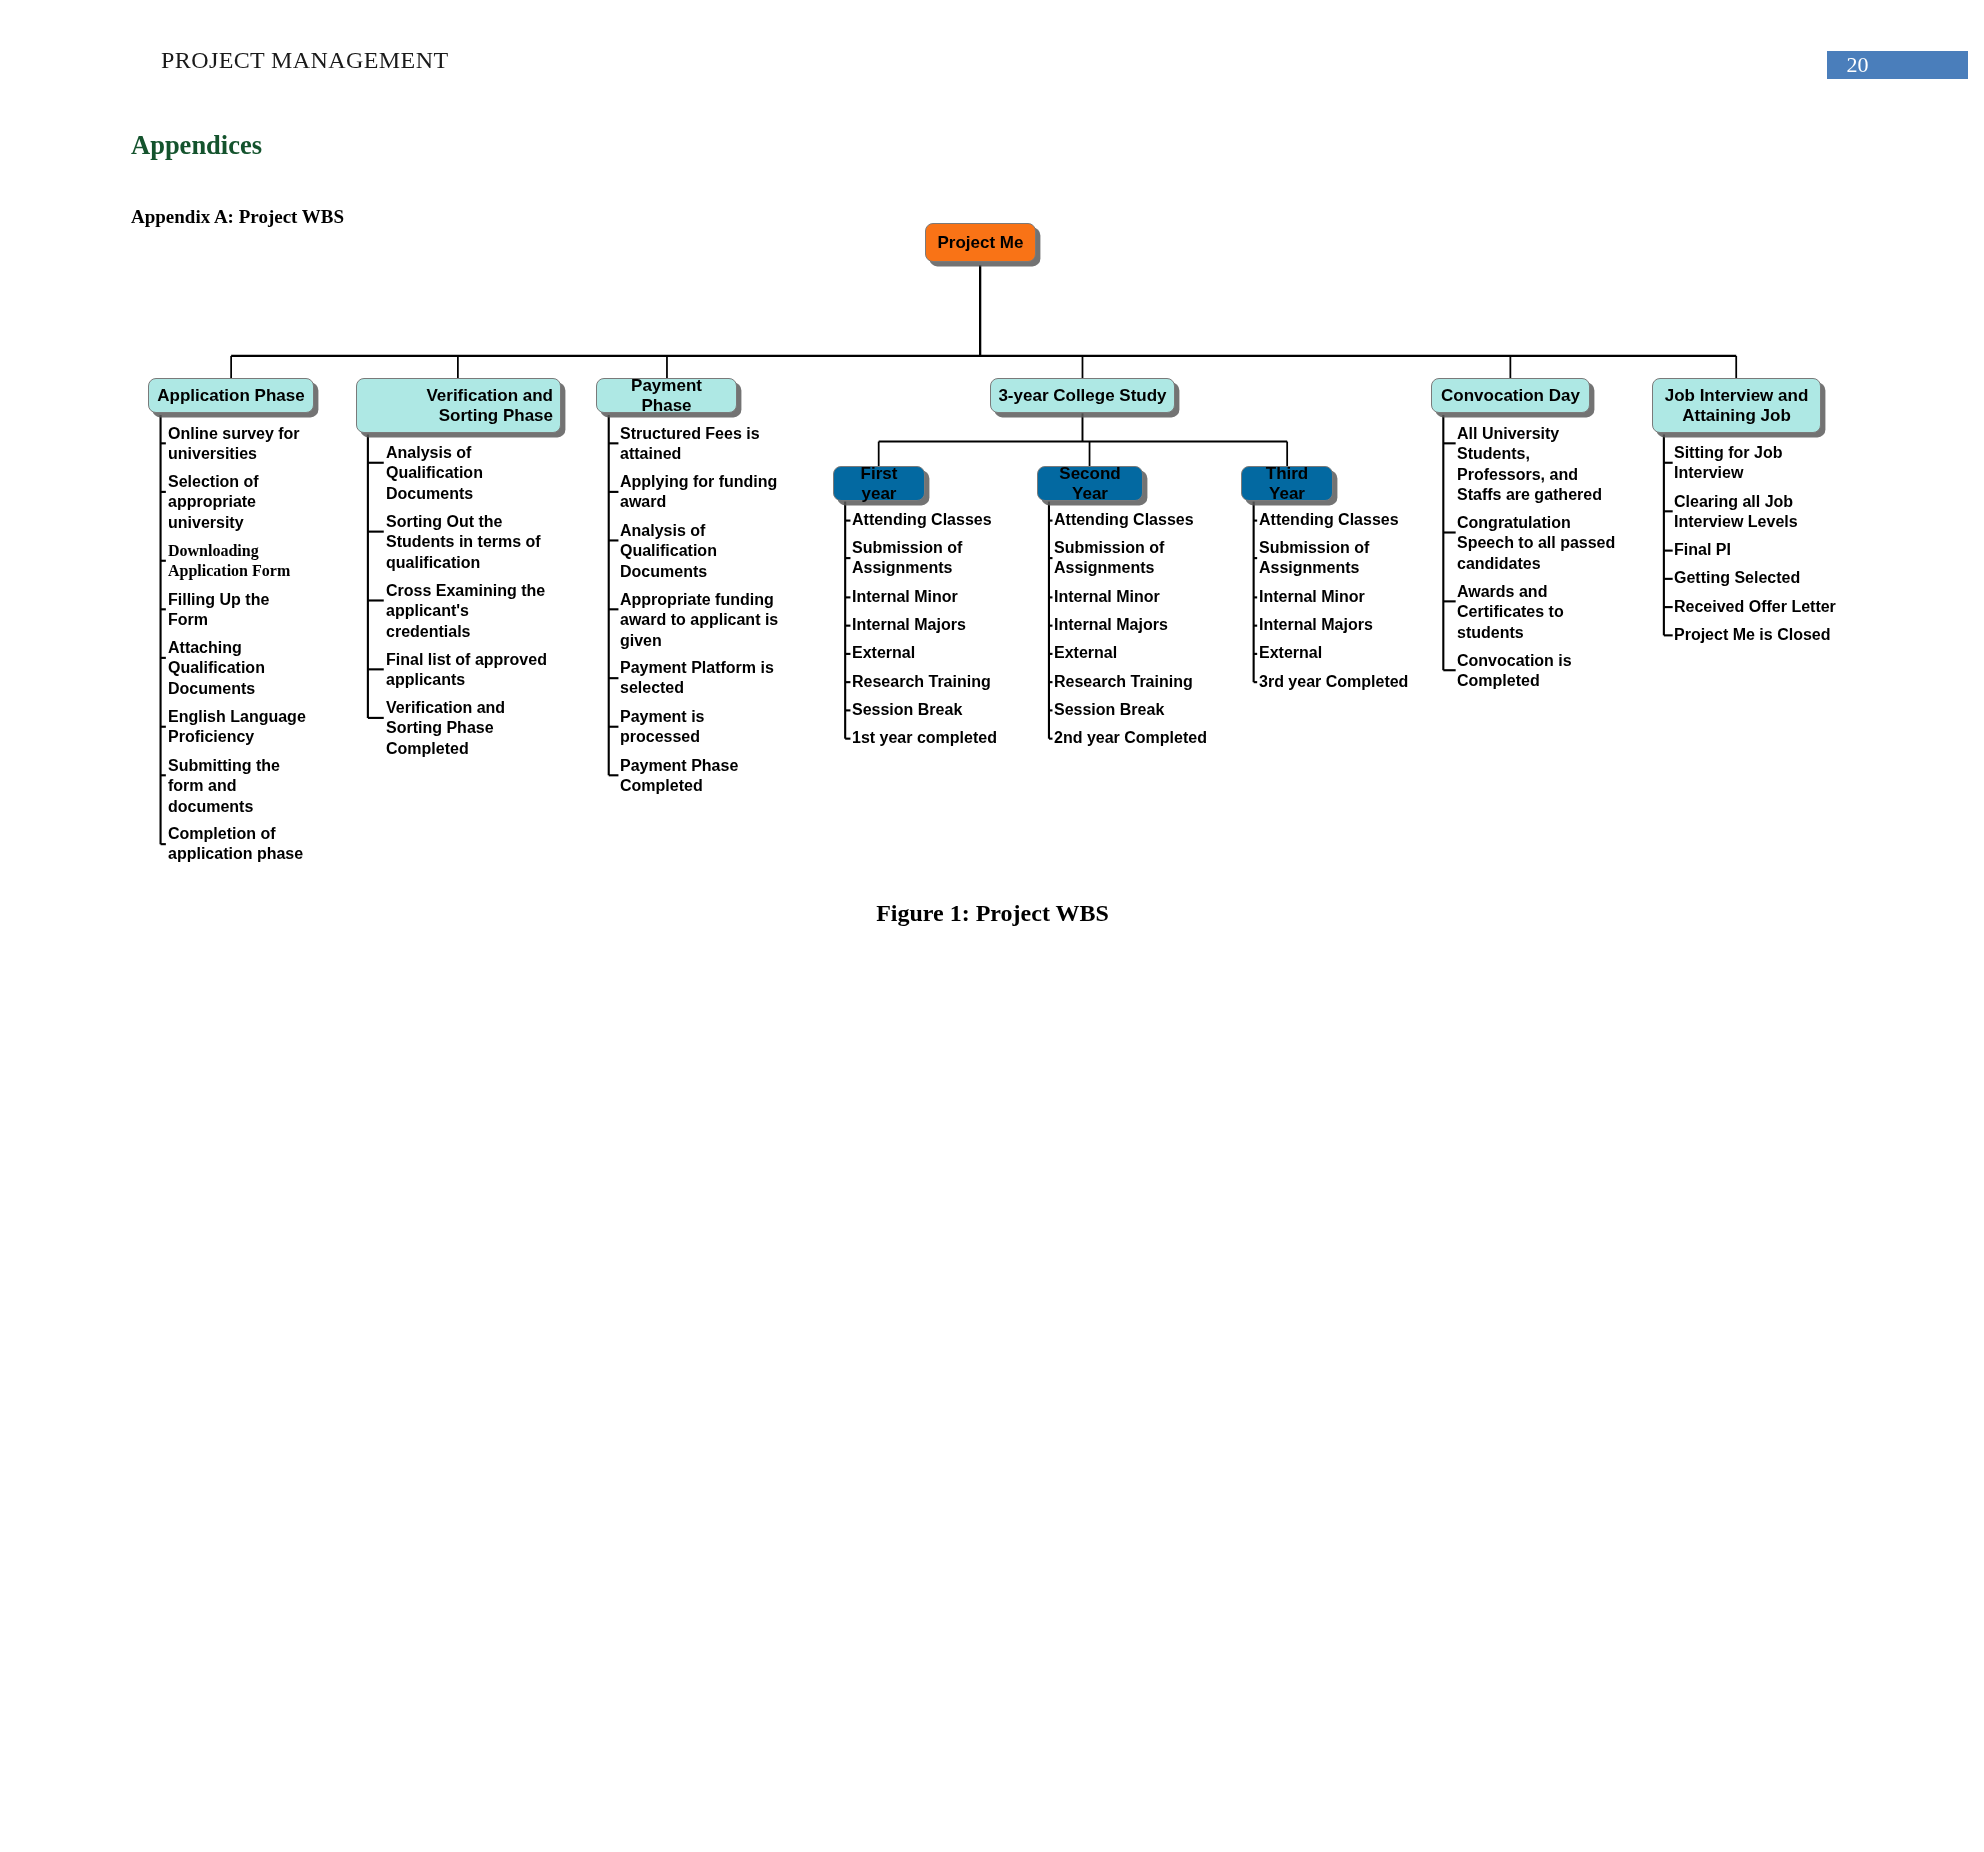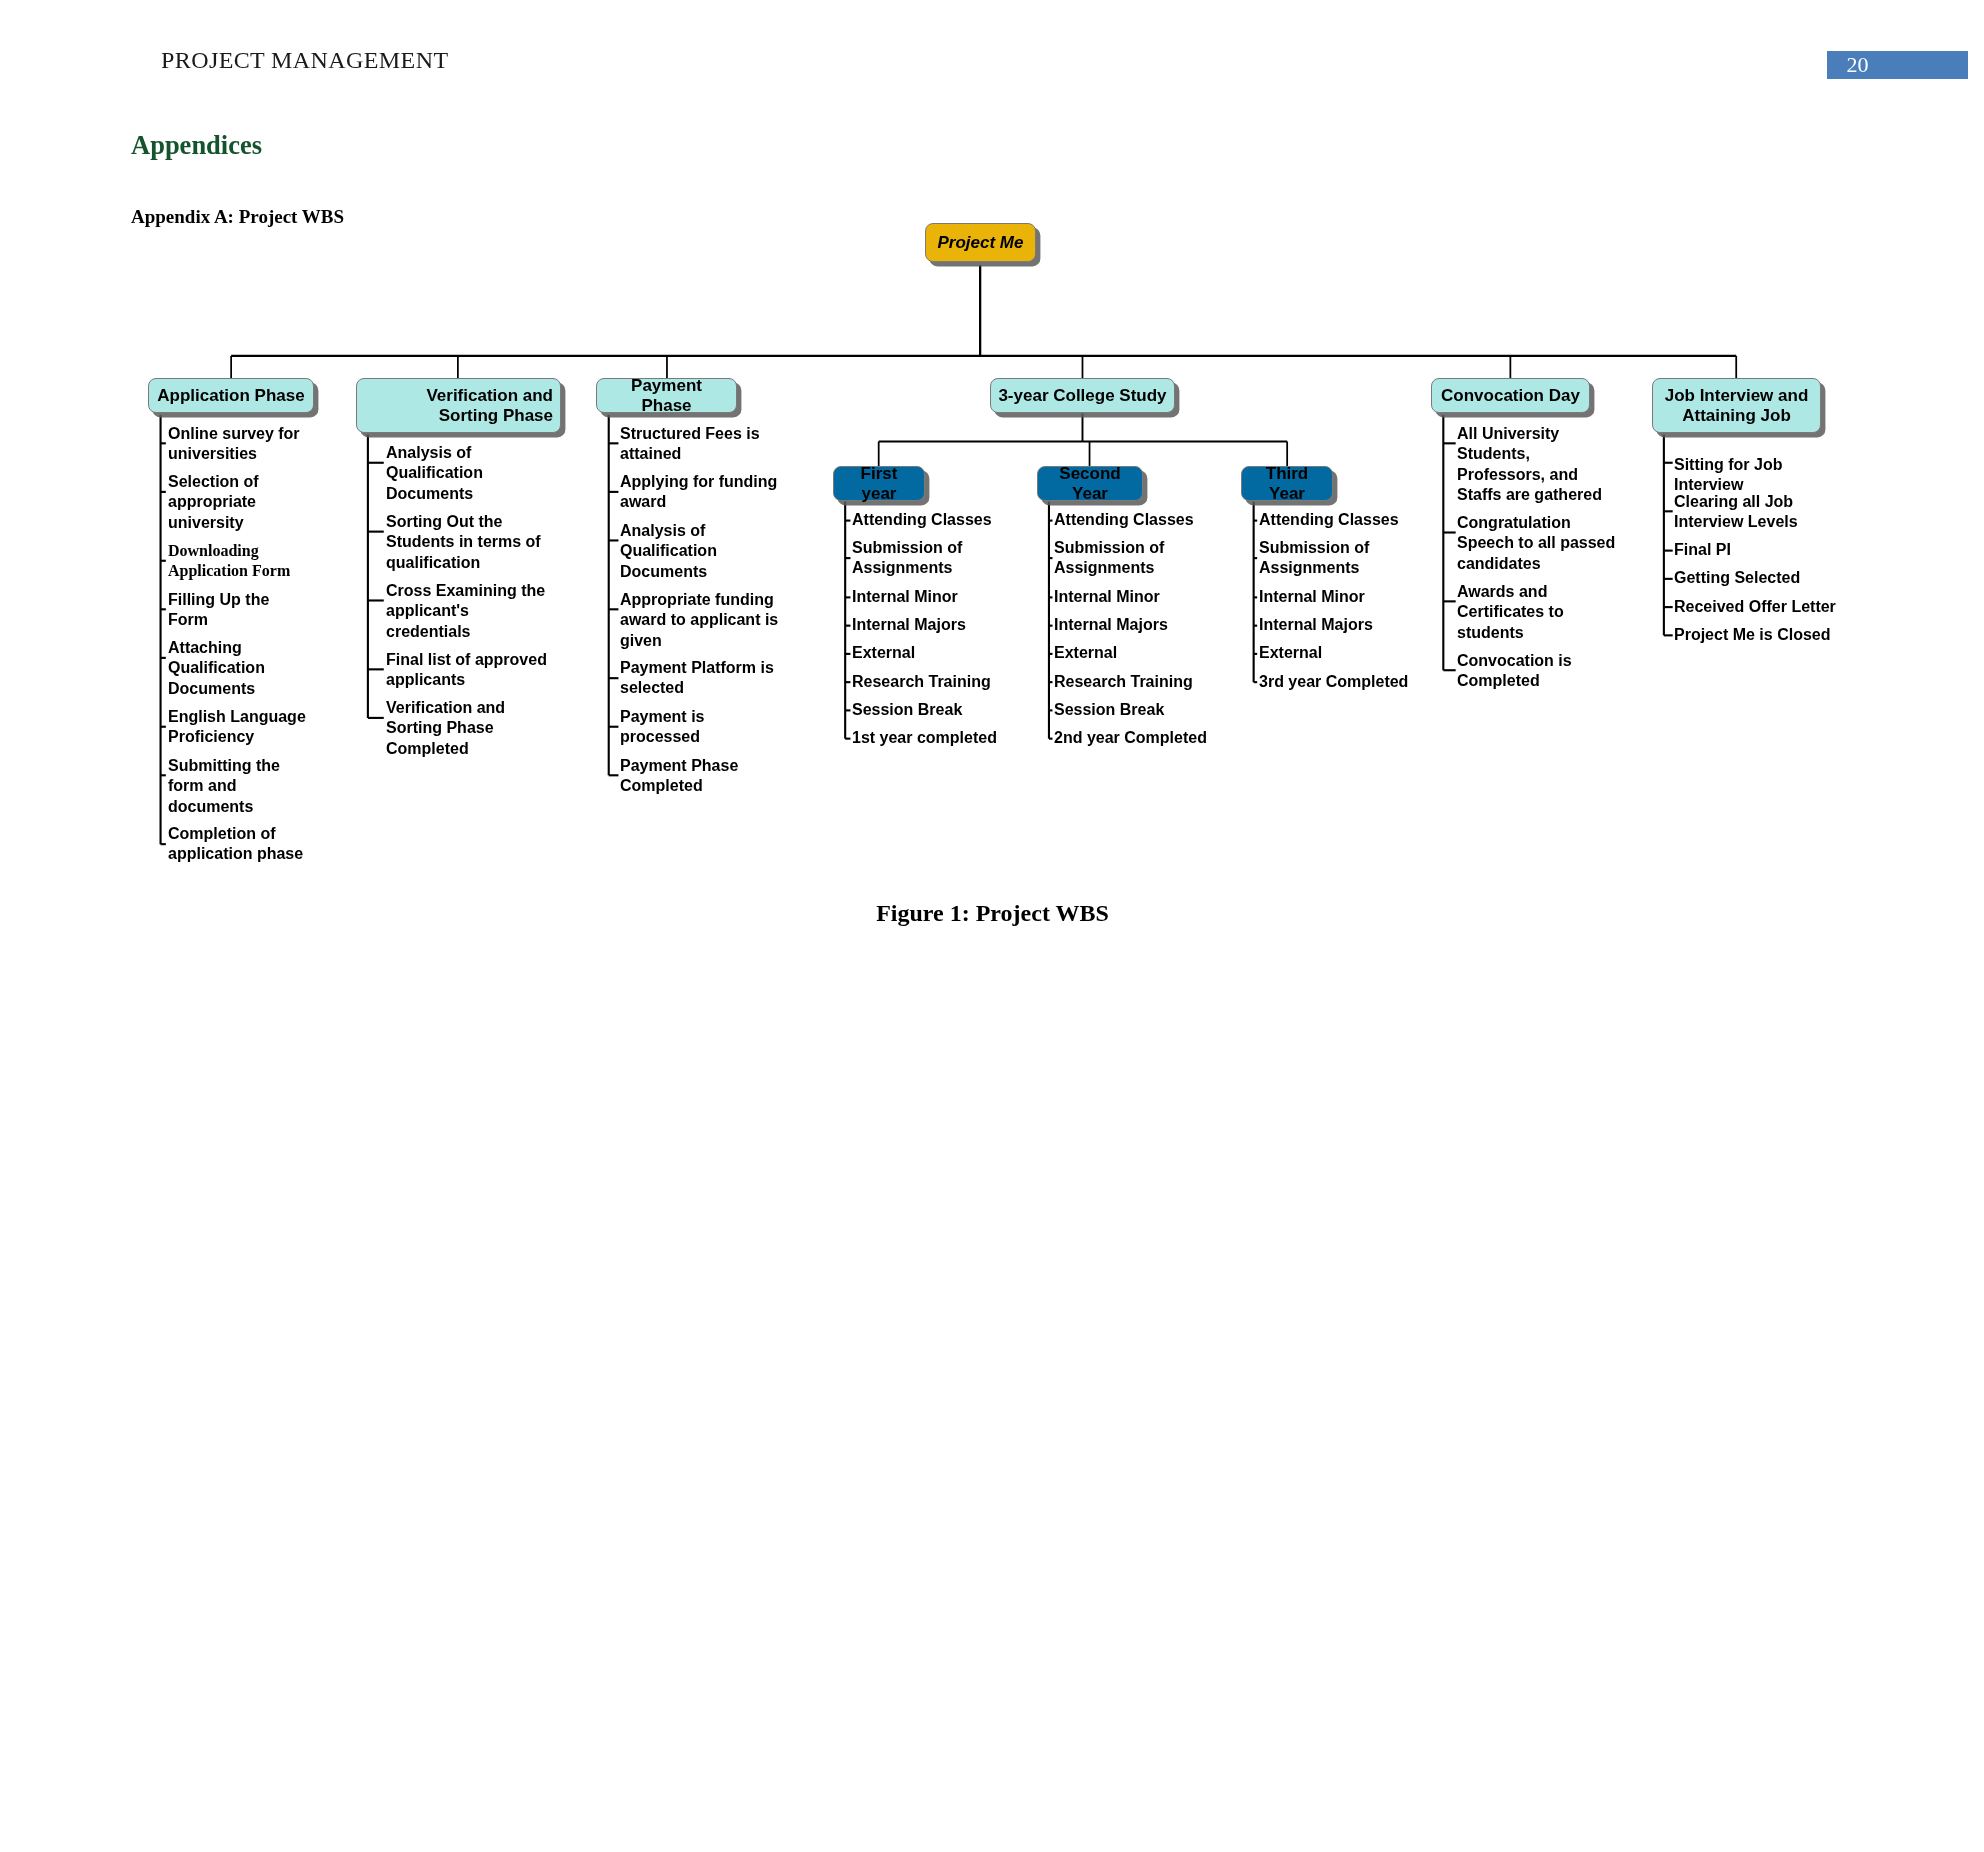--- a/index.html
+++ b/index.html
@@ -103,23 +103,22 @@
     color: #000000;
     display: flex;
     align-items: center;
     justify-content: center;
     text-align: center;
     line-height: 1.12;
     box-shadow: 4.4px 4.4px 0 0 rgba(90,90,90,0.85);
     z-index: 5;
   }
   .node-root {
-    background: #eab308;
+    background: #f97316;
     font-size: 17px;
-    font-style: italic;
   }
   .node-phase {
     background: #aee8e4;
     font-size: 17px;
   }
   .node-year {
     background: #0369a1;
     font-size: 17px;
   }
 
@@ -290,21 +289,21 @@
       <div class="node node-phase" style="left: 1431px; top: 113px; width: 159px; height: 35px;">
         <span style="padding: 0px 7px;">Convocation Day</span>
       </div>
       <div class="leaf" style="left: 1457px; top: 159px; width: 159px;">All University Students, Professors, and Staffs are gathered</div>
       <div class="leaf" style="left: 1457px; top: 248px; width: 159px;">Congratulation Speech to all passed candidates</div>
       <div class="leaf" style="left: 1457px; top: 317px; width: 159px;">Awards and Certificates to students</div>
       <div class="leaf" style="left: 1457px; top: 386px; width: 159px;">Convocation is Completed</div>
       <div class="node node-phase" style="left: 1652px; top: 113px; width: 169px; height: 55px;">
         <span style="padding: 0px 7px;">Job Interview and Attaining Job</span>
       </div>
-      <div class="leaf" style="left: 1674px; top: 178px; width: 176px; margin-top: 12px;">Sitting for Job Interview</div>
+      <div class="leaf" style="left: 1674px; top: 178px; width: 176px;">Sitting for Job Interview</div>
       <div class="leaf" style="left: 1674px; top: 227px; width: 176px;">Clearing all Job Interview Levels</div>
       <div class="leaf" style="left: 1674px; top: 275px; width: 176px;">Final PI</div>
       <div class="leaf" style="left: 1674px; top: 303px; width: 176px;">Getting Selected</div>
       <div class="leaf" style="left: 1674px; top: 332px; width: 176px;">Received Offer Letter</div>
       <div class="leaf" style="left: 1674px; top: 360px; width: 176px;">Project Me is Closed</div>
     </div>
 </div>
 
 <div class="fig-caption">Figure 1: Project WBS</div>
 

